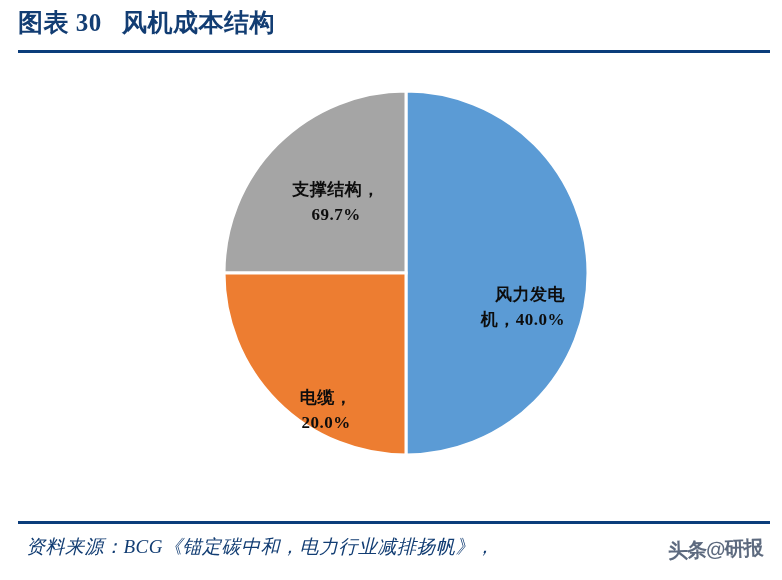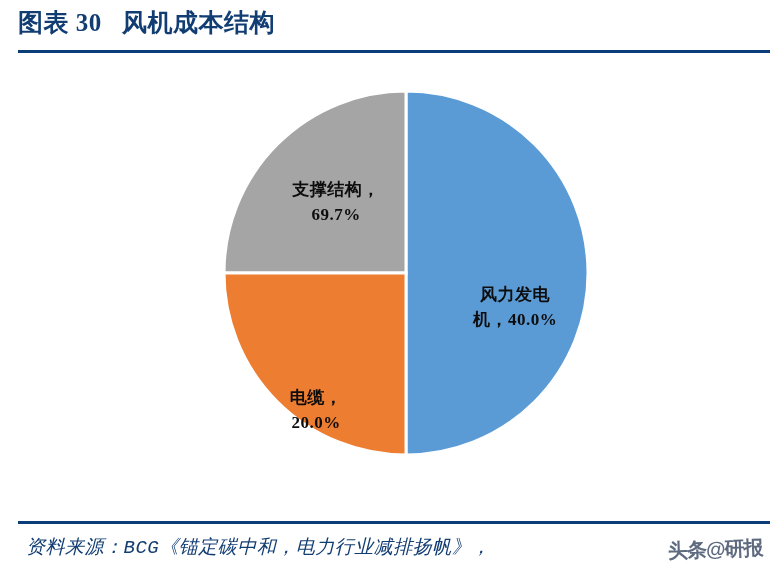--- a/index.html
+++ b/index.html
@@ -68,49 +68,50 @@
     color: #0d0d0d;
     font-family: "Liberation Serif", "DejaVu Serif", serif;
     font-weight: bold;
     font-size: 17px;
     line-height: 1.45;
     text-align: center;
     white-space: pre-line;
     letter-spacing: 0.5px;
   }
   #label-blue {
-    left: 440px;
+    left: 415px;
     top: 225px;
     width: 150px;
+    text-align: right;
   }
   #label-gray {
     left: 266px;
     top: 120px;
     width: 140px;
   }
   #label-orange {
-    left: 256px;
+    left: 266px;
     top: 328px;
     width: 120px;
   }
 
   
   #footer-rule {
     position: absolute;
     left: 18px;
     top: 521px;
     width: 752px;
     height: 3px;
     background: #0B3D7B;
   }
   #footer-text {
     position: absolute;
     left: 26px;
     top: 534px;
-    font-family: Liberation Mono, monospace;
+    font-family: Liberation Serif, serif;
     font-style: italic;
     font-size: 19px;
     color: #123D73;
     letter-spacing: 0.5px;
     white-space: pre;
   }
   #watermark {
     position: absolute;
     left: 668px;
     top: 536px;

